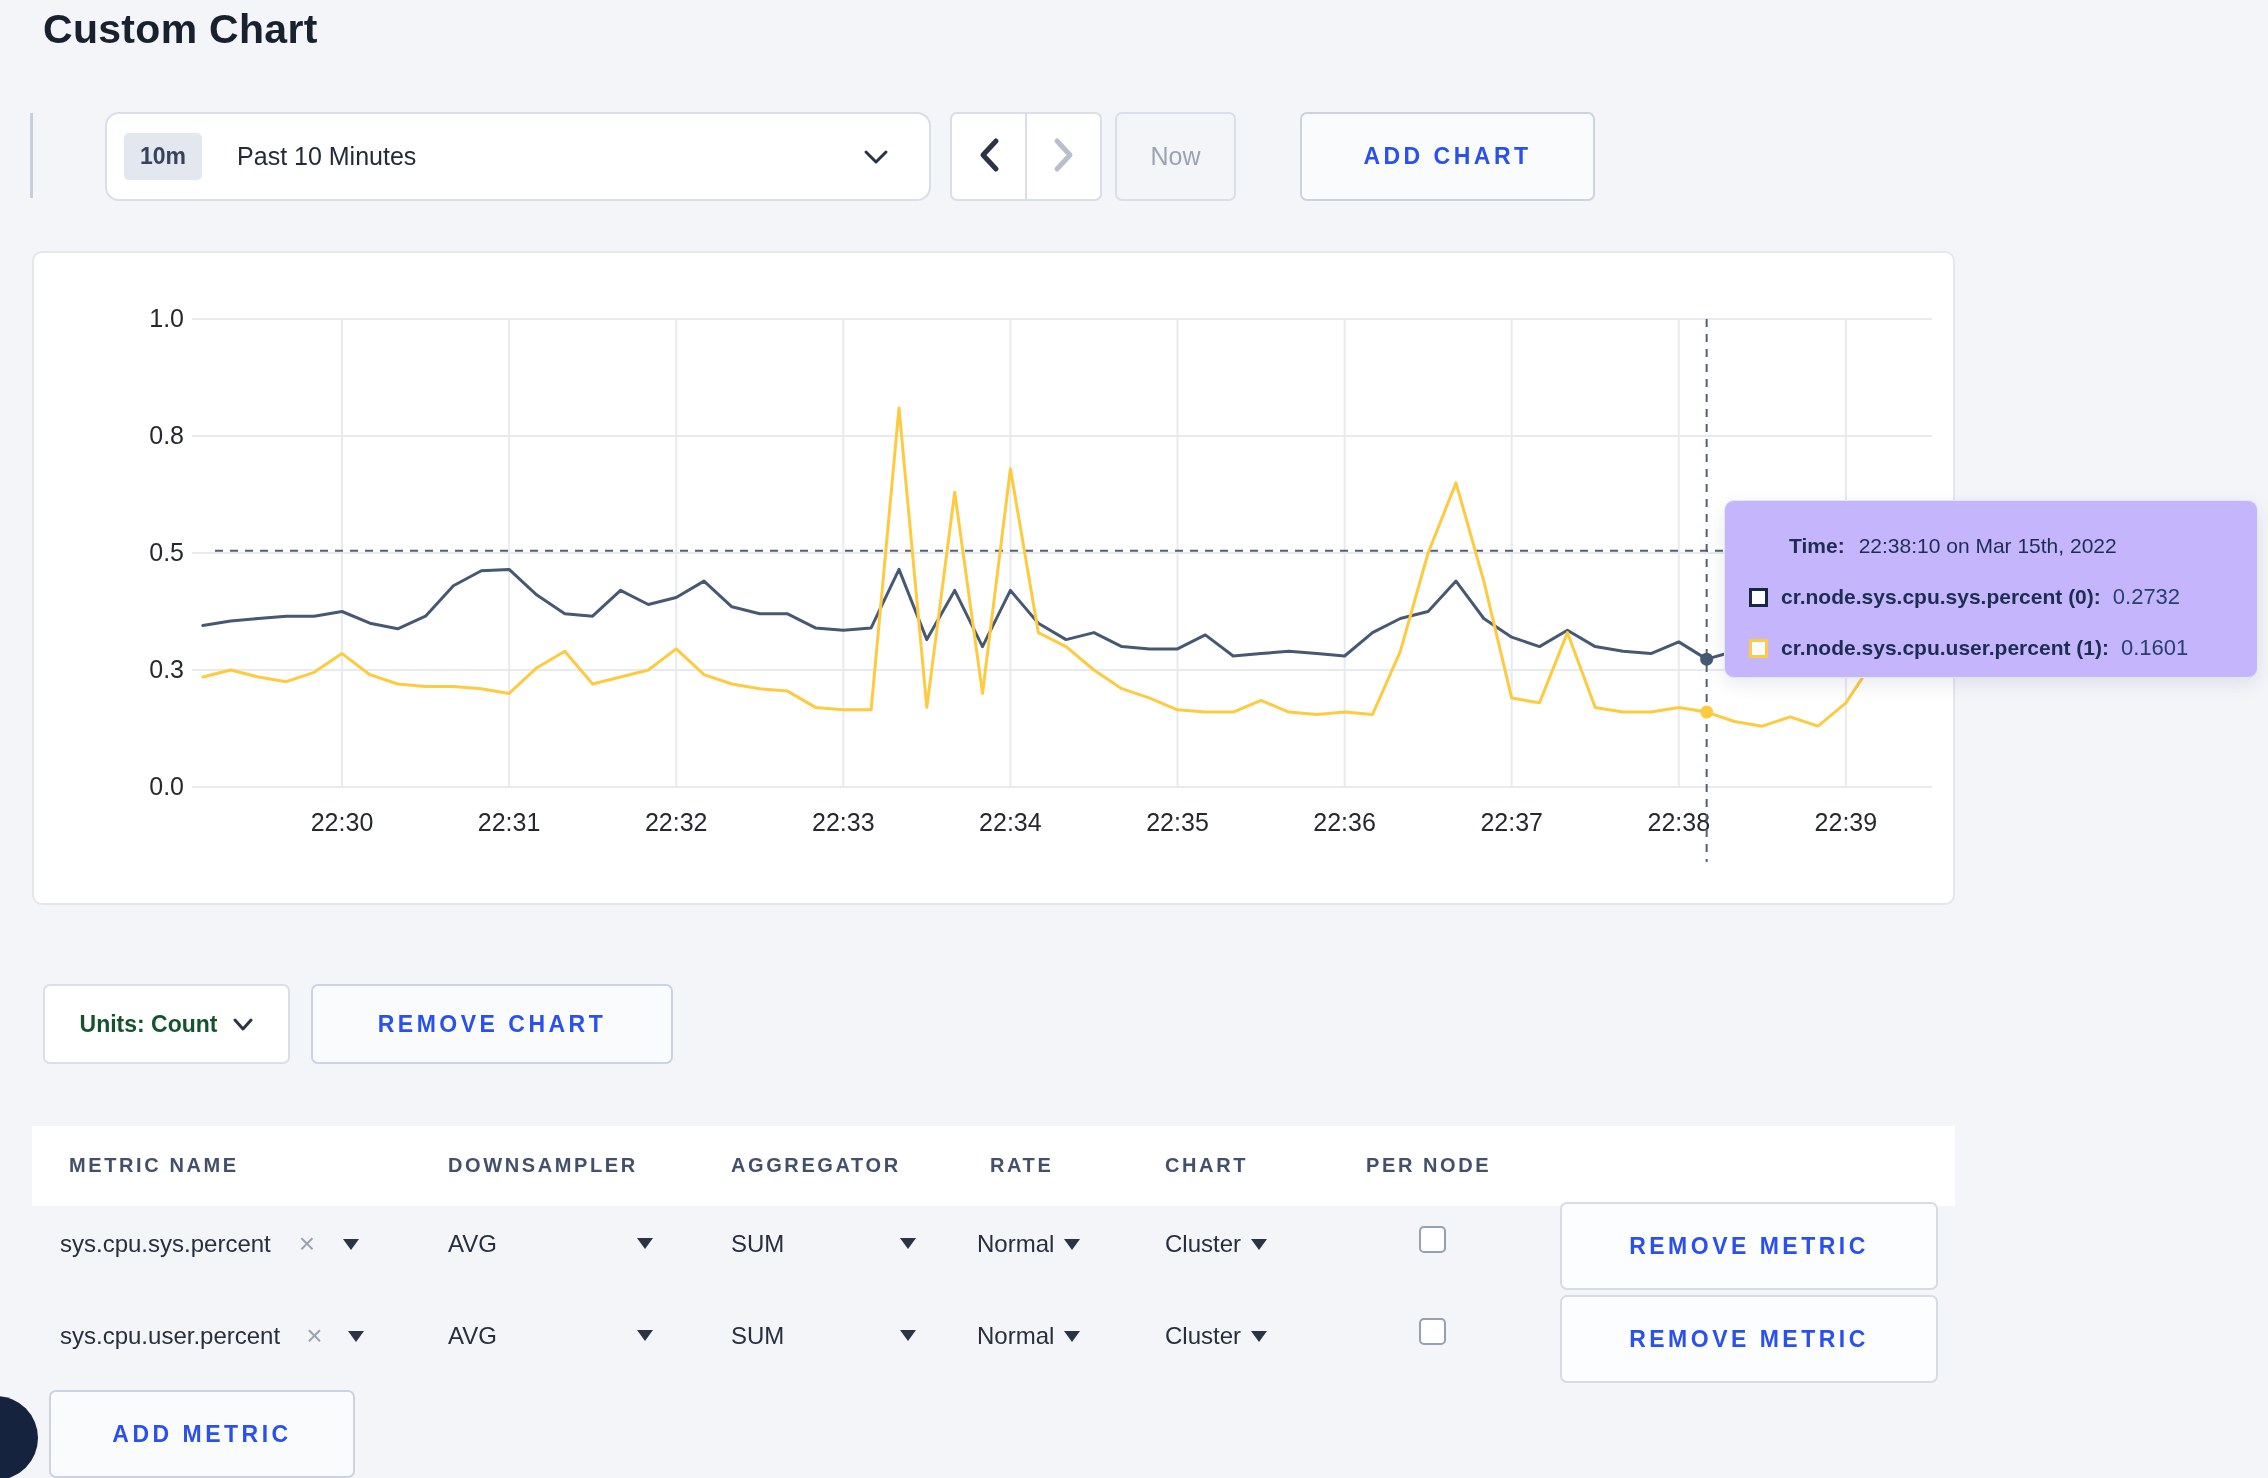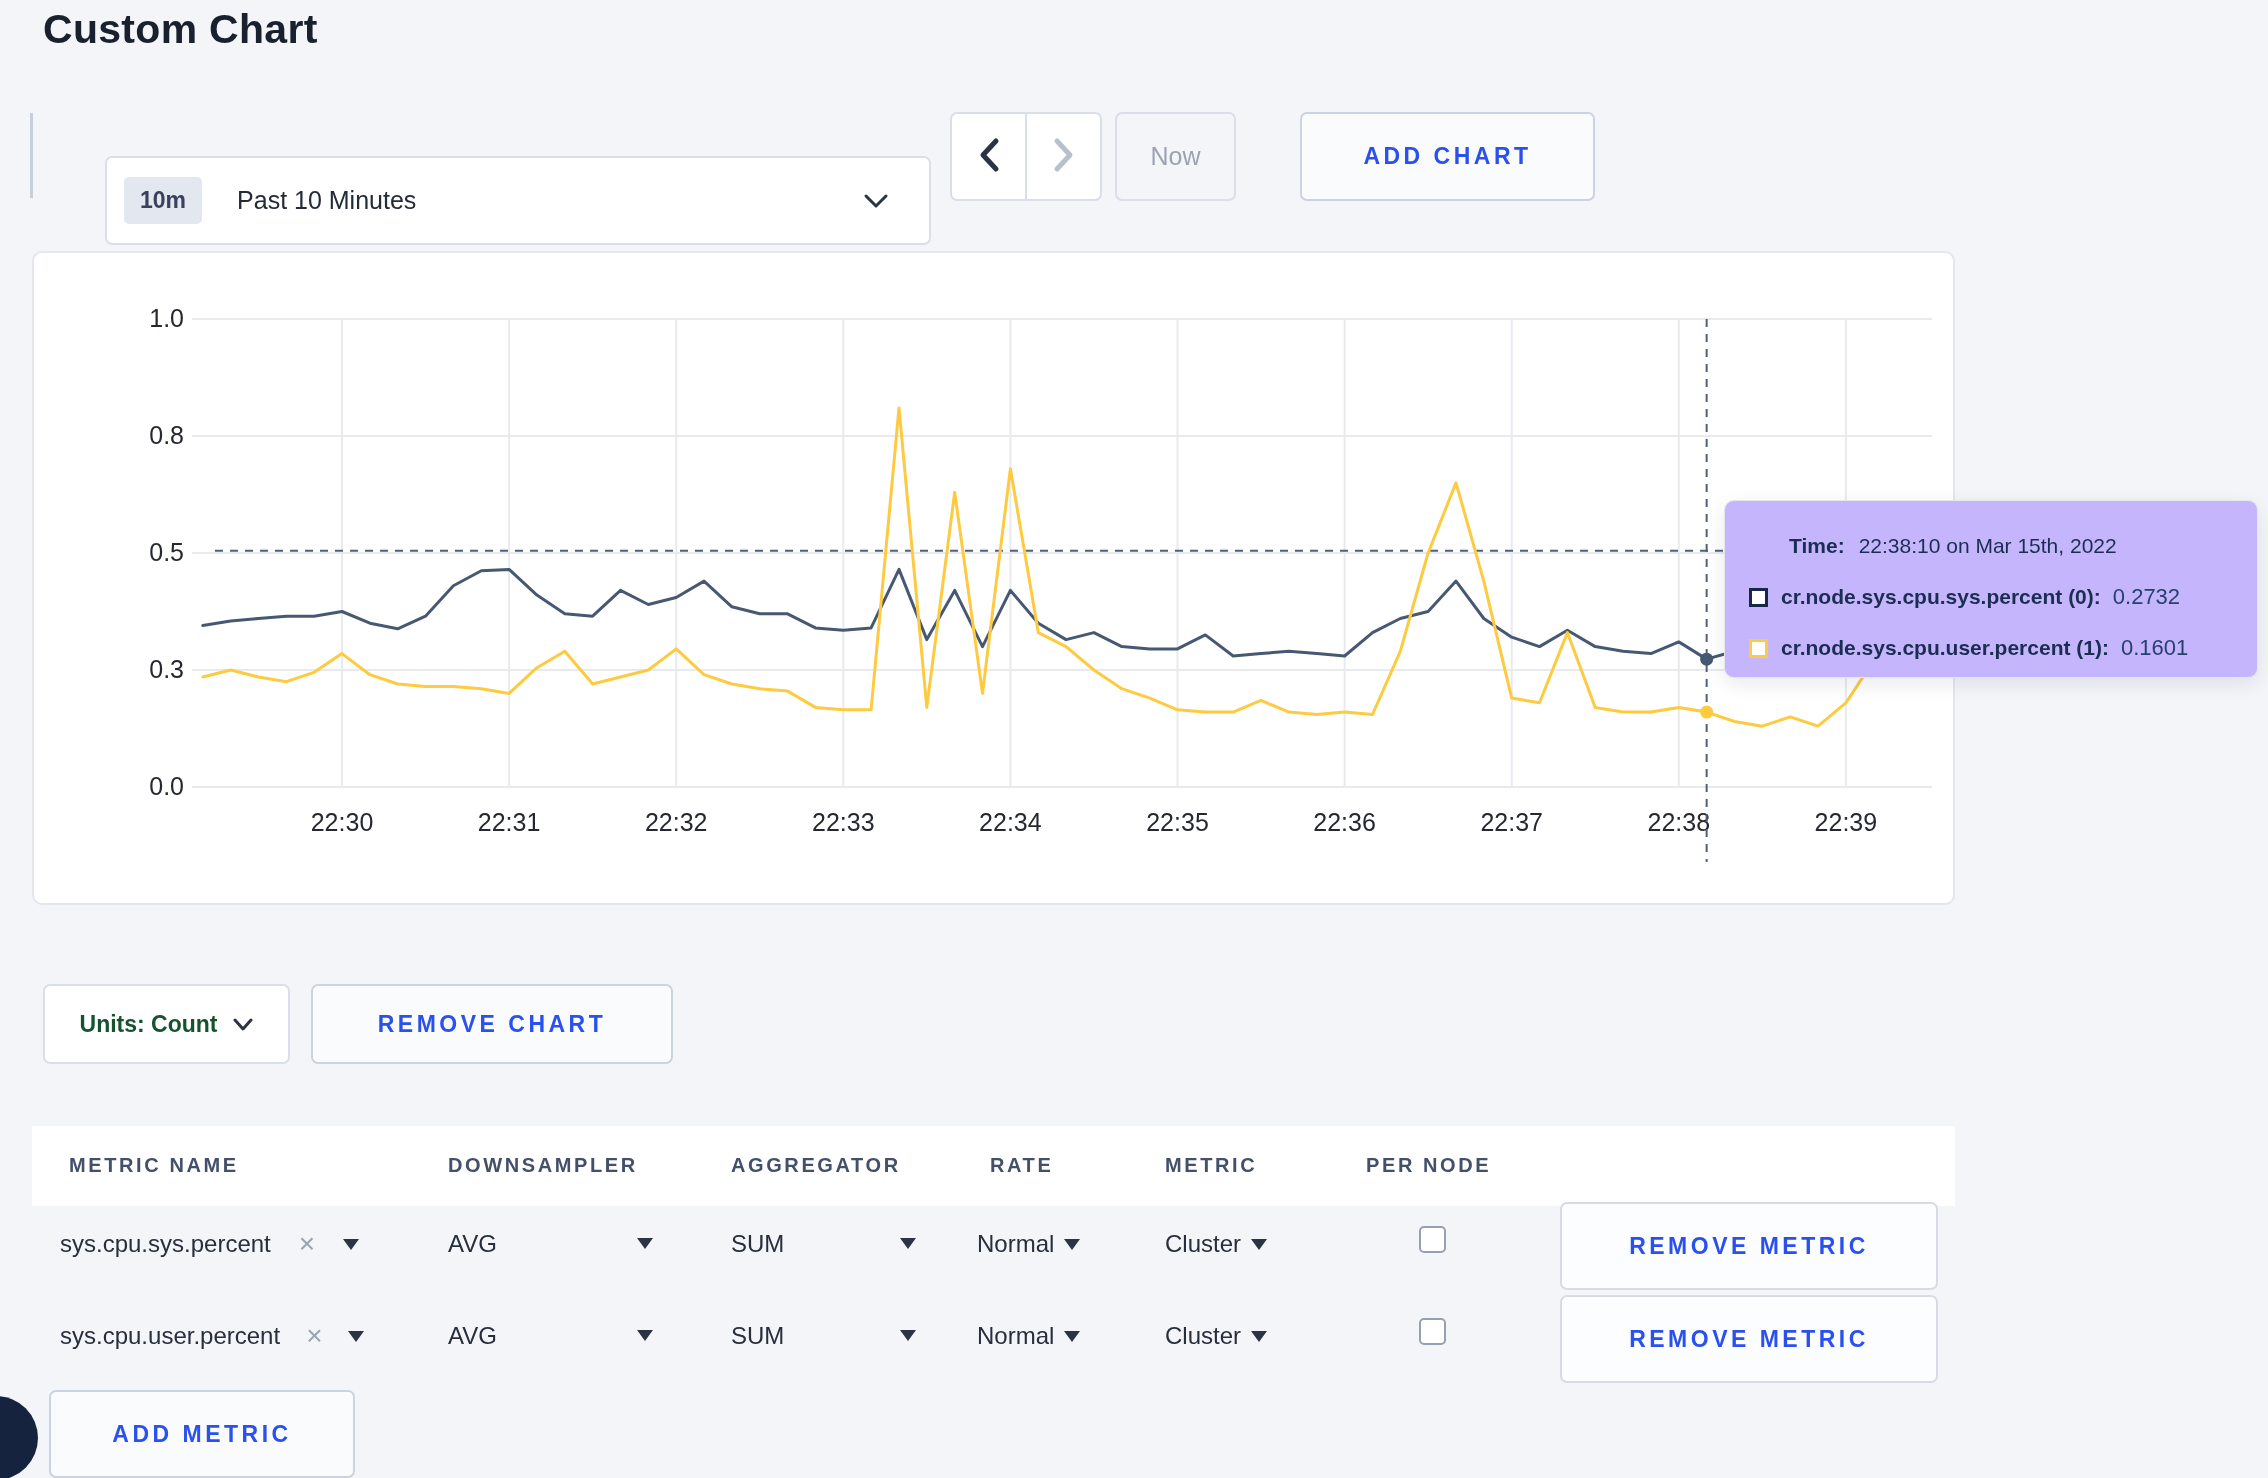--- a/index.html
+++ b/index.html
@@ -11,21 +11,21 @@
   }
   .abs { position:absolute; }
 
   
   .page-title { left:43px; top:6px; font-size:41px; font-weight:600; color:#19202e; letter-spacing:.3px; }
 
   
   .tb-divider { left:30px; top:113px; width:3px; height:85px; background:#c9cedb; }
   .range-select {
     left:105px; top:112px; width:826px; height:89px; background:#fff;
-    border:2px solid #d9dee8; border-radius:7px; display:flex; align-items:center; cursor:pointer;margin-top:44px;
+    border:2px solid #d9dee8; border-radius:14px; display:flex; align-items:center; cursor:pointer;
   }
   .range-badge {
     margin-left:17px; background:#e2e7f0; border-radius:5px; padding:10px 16px;
     font-size:23px; font-weight:700; color:#39425a;
   }
   .range-label { margin-left:35px; font-size:25px; color:#232a38; }
   .chev-down { margin-left:auto; margin-right:40px; }
   .chev-down svg, .units-chev svg { display:block; }
 
   .nav-group {
@@ -193,21 +193,21 @@
         </svg>
     </span>
   </div>
   <button class="abs blue-btn remove-chart-btn">REMOVE CHART</button>
 
   <div class="abs table-head-band"></div>
   <span class="th" style="left:69px">METRIC NAME</span>
   <span class="th" style="left:448px">DOWNSAMPLER</span>
   <span class="th" style="left:731px">AGGREGATOR</span>
   <span class="th" style="left:990px">RATE</span>
-  <span class="th" style="left:1165px">METRIC</span>
+  <span class="th" style="left:1165px">CHART</span>
   <span class="th" style="left:1366px">PER NODE</span>
 
   <div class="cell" style="left:60px; top:1222px; height:44px; gap:28px;">
     <span>sys.cpu.sys.percent</span>
     <span class="x-icon">×</span>
     <span class="tri"></span>
   </div>
   <div class="cell" style="left:448px; top:1222px; height:44px;">
     <span>AVG</span>
   </div>

